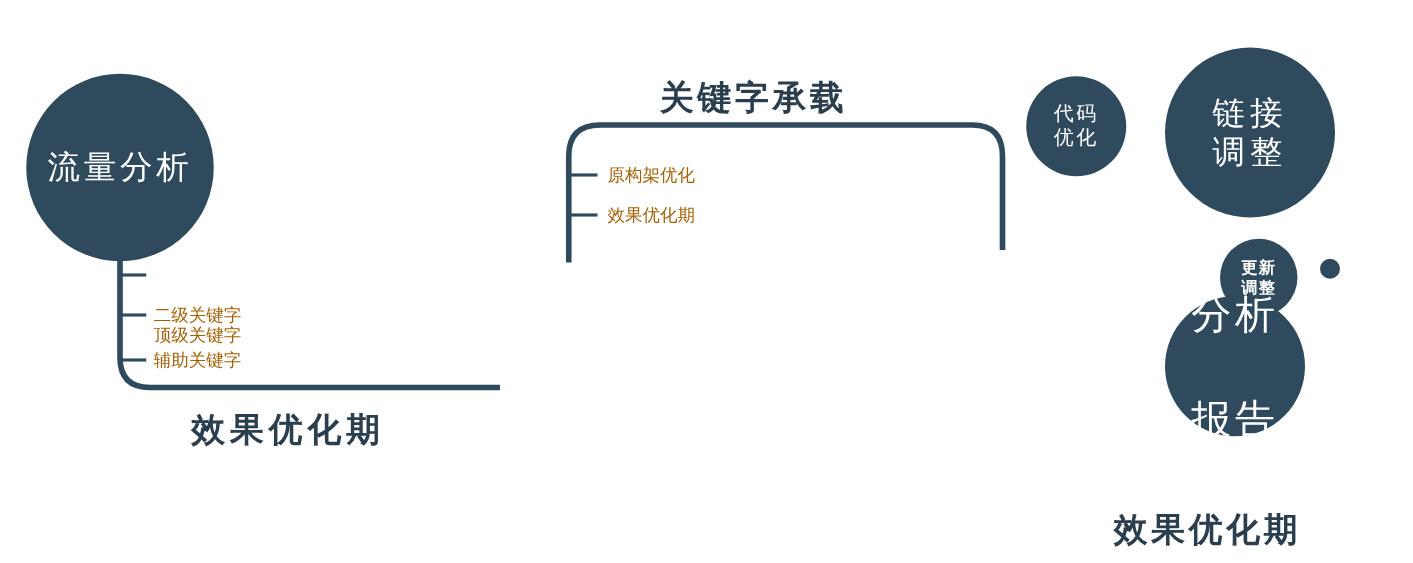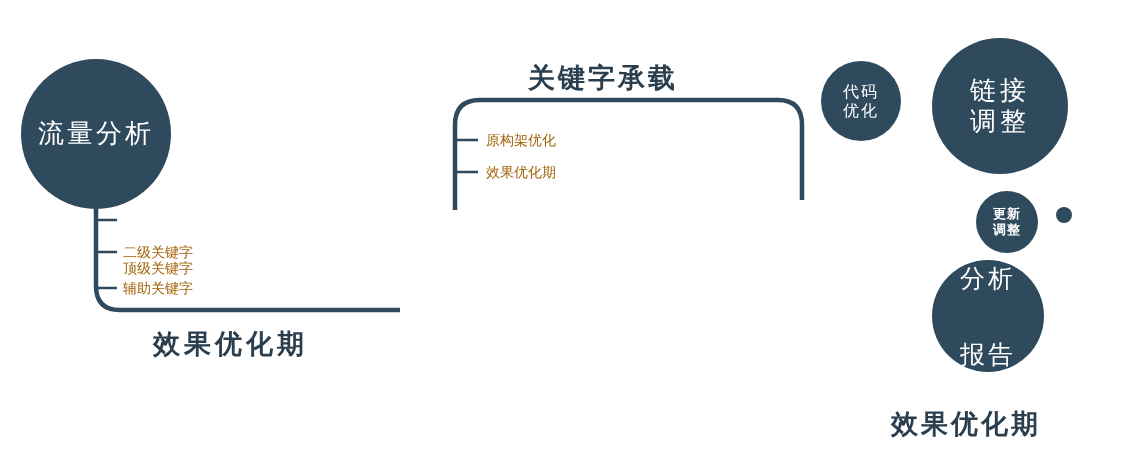--- a/index.html
+++ b/index.html
@@ -34,21 +34,21 @@
     z-index: 2;
   }
   .node .ln { display: block; white-space: nowrap; }
 
   .node-traffic   { left: 21px;  top: 59px;  width: 150px; height: 150px; font-size: 26px; letter-spacing: 3px; }
   .node-structure { left: 375px; top: 200px; width: 145px; height: 145px; font-size: 26px; letter-spacing: 3px; }
   .node-tracking  { left: 761px; top: 180px; width: 114px; height: 114px; font-size: 25px; letter-spacing: 3px; }
   .node-code      { left: 821px; top: 61px;  width: 80px;  height: 80px;  font-size: 16px; letter-spacing: 2px; }
   .node-link      { left: 932px; top: 38px;  width: 136px; height: 136px; font-size: 26px; letter-spacing: 4px; }
   .node-update    { left: 976px; top: 191px; width: 62px;  height: 62px;  font-size: 13px; font-weight: bold; letter-spacing: 1px; }
-  .node-report    { left: 932px; top: 260px; width: 112px; height: 112px; font-size: 25px; letter-spacing: 3px; gap: 46px; }
+  .node-report    { left: 932px; top: 237px; width: 112px; height: 112px; font-size: 32px; letter-spacing: 3px; gap: 46px; }
   .node-dot       { left: 1056px; top: 207px; width: 16px; height: 16px; }
 
   .edge-label {
     position: absolute;
     color: #2b3e4e;
     font-weight: 600;
     white-space: nowrap;
     z-index: 3;
   }
   .label-keyword-carry { left: 528px; top: 60px;  font-size: 27px; letter-spacing: 3px; text-align: right; }

